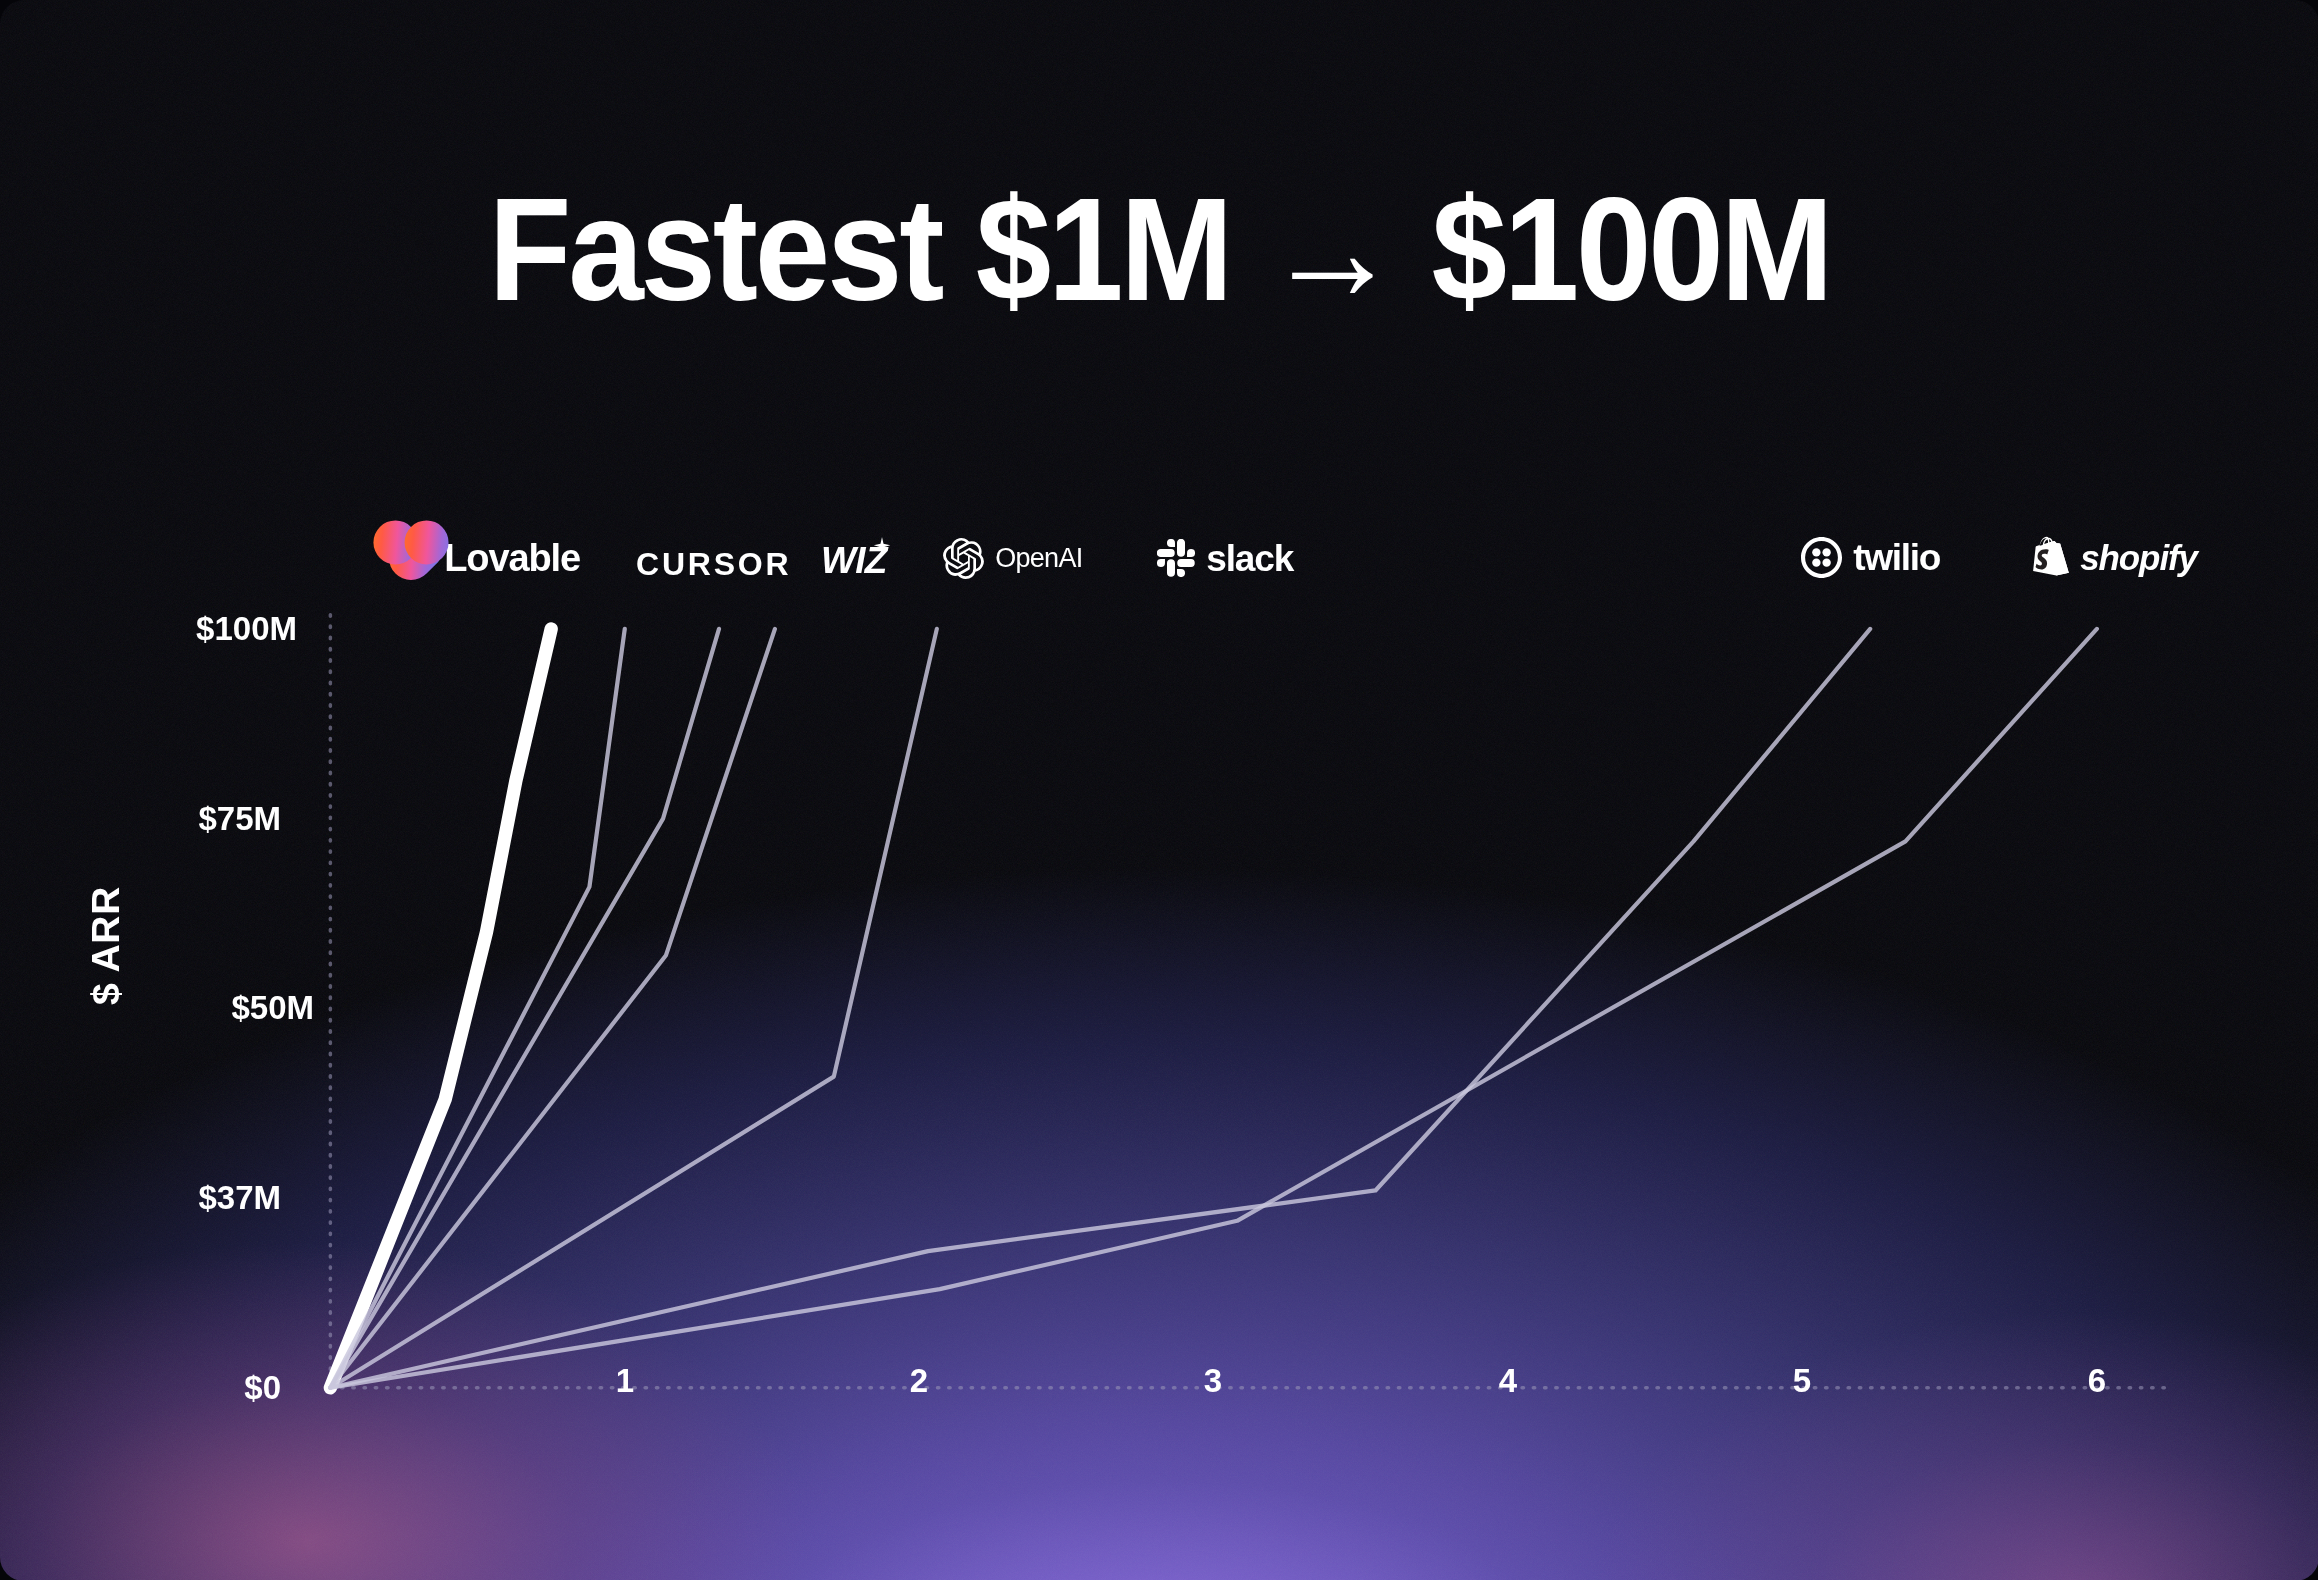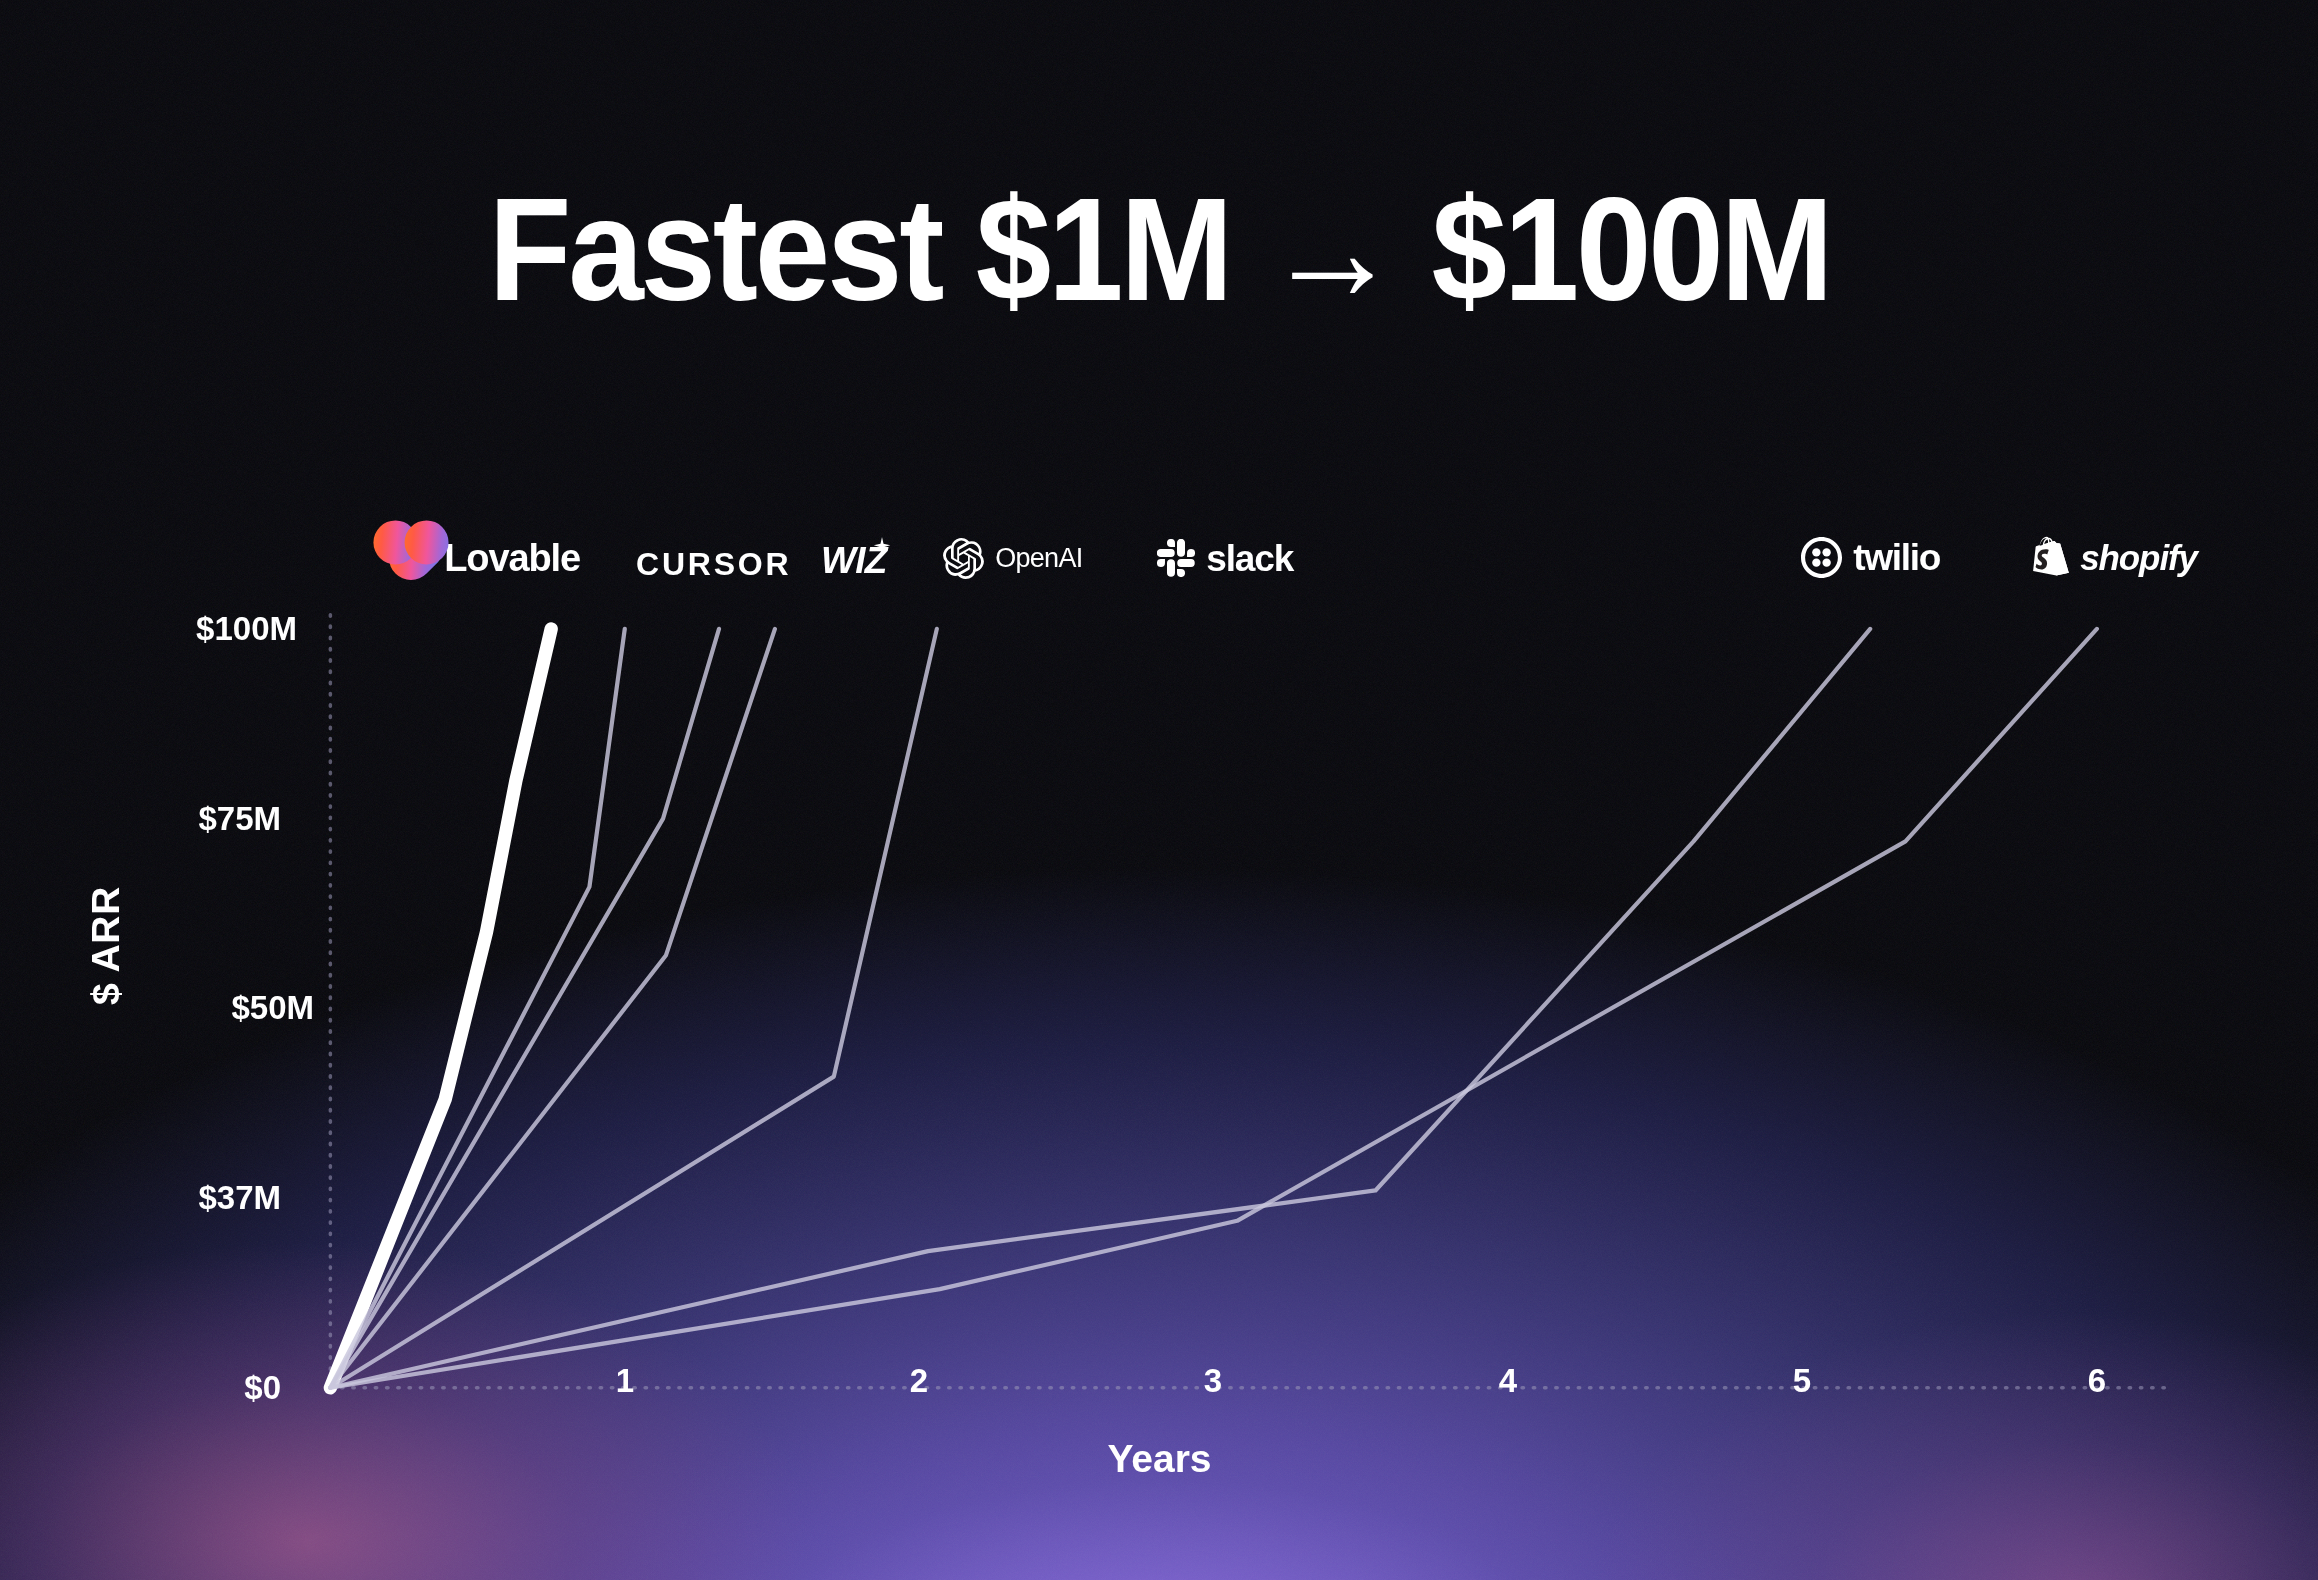--- a/index.html
+++ b/index.html
@@ -1,21 +1,21 @@
 <!DOCTYPE html>
 <html style="font-size:11.2px"><head>
 <meta charset="utf-8">
 <style>
   html,body{margin:0;padding:0;}
   body{
     width:2319px;height:1581px;overflow:hidden;
     font-family:"Liberation Sans","DejaVu Sans",sans-serif;
     background:#050509;position:relative;
   }
-  #stage{position:absolute;inset:0;width:2319px;height:1581px;overflow:hidden;}
+  #stage{position:absolute;inset:0;width:2319px;height:1581px;overflow:hidden;border-radius:24px;}
 
   
   .bg-base{position:absolute;inset:0;background:#06060b;}
   .bg-glow-main{
     position:absolute;left:-10%;top:42%;width:120%;height:75%;
     background:radial-gradient(ellipse 62% 85% at 50% 92%,
        #8e6fd8 0%, #6d5bc4 16%, #54469f 32%, #34306d 52%, #1a1a40 70%, rgba(8,8,20,0) 88%);
   }
   .bg-glow-left{
     position:absolute;left:-6%;bottom:-8%;width:48%;height:42%;
@@ -210,17 +210,16 @@
         <div class="axis-lbl ytick" style="top: 629px; left: 16px; width: 281px;">$100M</div>
         <div class="axis-lbl xtick" style="left: 625px; top: 1362px;">1</div>
         <div class="axis-lbl xtick" style="left: 919px; top: 1362px;">2</div>
         <div class="axis-lbl xtick" style="left: 1213px; top: 1362px;">3</div>
         <div class="axis-lbl xtick" style="left: 1508px; top: 1362px;">4</div>
         <div class="axis-lbl xtick" style="left: 1802px; top: 1362px;">5</div>
         <div class="axis-lbl xtick" style="left: 2097px; top: 1362px;">6</div>
       </div>
 
     <div class="axis-lbl ylabel">$ ARR</div>
-    <div class="axis-lbl xlabel">Years</div>
   </div>
 
 </div>
 
 
 </body></html>

